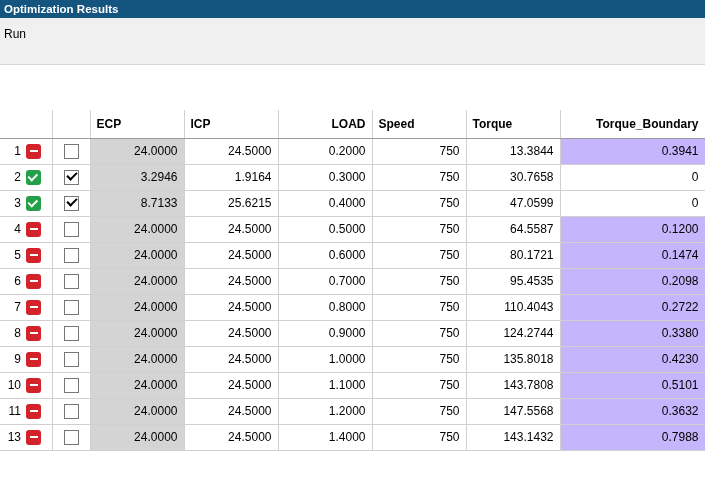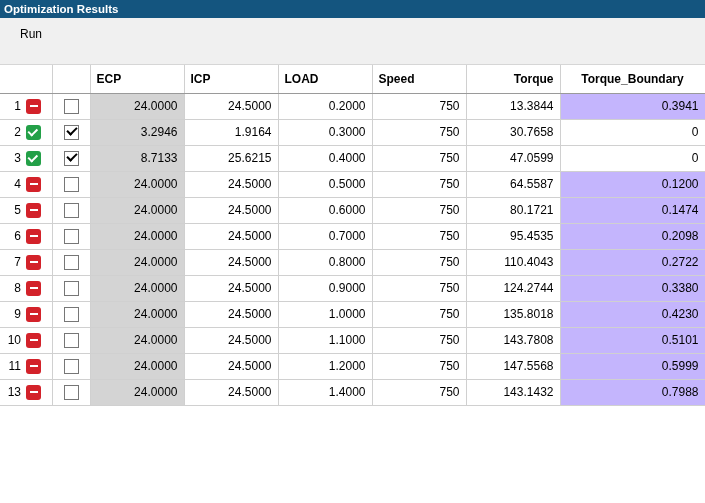--- a/index.html
+++ b/index.html
@@ -32,21 +32,21 @@
     padding-left: 4px;
     flex: 0 0 auto;
   }
   
   .toolstrip {
     height: 32px;
     background: #f0f0f0;
     border-bottom: 1px solid #f0f0f0;
     display: flex;
     align-items: center;
-    padding-left: 16px;
+    padding-left: 0;
     flex: 0 0 auto;
   }
   .toolstrip .menu-item {
     font-size: 12px;
     color: #000000;
     padding: 2px 4px;
   }
   .gap {
     height: 14px;
     background: #f0f0f0;
@@ -56,20 +56,21 @@
   .tablewrap {
     flex: 1 1 auto;
     overflow: hidden;
     background: #ffffff;
     border-top: 1px solid #d6d6d6;
   }
   table.grid {
     border-collapse: collapse;
     table-layout: fixed;
     width: 705px;
+    margin-top: 45px;
   }
   table.grid th, table.grid td {
     border-right: 1px solid #d0d0d0;
     border-bottom: 1px solid #d0d0d0;
     height: 26px;
     padding: 0 6px;
     font-size: 12px;
     overflow: hidden;
     white-space: nowrap;
   }
@@ -196,24 +197,24 @@
         <col class="c-speed">
         <col class="c-torque">
         <col class="c-tb">
       </colgroup>
       <thead>
         <tr>
           <th class="col-rownum"></th>
           <th class="col-check"></th>
           <th class="col-num selected-col" style="text-align:left">ECP</th>
           <th class="col-num" style="text-align:left">ICP</th>
-          <th class="col-num" style="text-align:left">LOAD</th>
+          <th class="col-num" style="text-align:right">LOAD</th>
           <th class="col-num" style="text-align:left">Speed</th>
-          <th class="col-num" style="text-align:right">Torque</th>
-          <th class="col-num" style="text-align:center">Torque_Boundary</th>
+          <th class="col-num" style="text-align:left">Torque</th>
+          <th class="col-num" style="text-align:right">Torque_Boundary</th>
         </tr>
       </thead>
       <tbody id="tbody">
           <tr>
             <td class="col-rownum">
               <div class="rownum-inner">
                 <span class="rownum-label">1</span>
                 <span class="status-badge err"></span>
               </div>
             </td>
@@ -366,21 +367,21 @@
                 <span class="rownum-label">11</span>
                 <span class="status-badge err"></span>
               </div>
             </td>
             <td class="col-check"><span class="cb"></span></td>
             <td class="col-num selected-col">24.0000</td>
             <td class="col-num">24.5000</td>
             <td class="col-num">1.2000</td>
             <td class="col-num">750</td>
             <td class="col-num">147.5568</td>
-            <td class="col-num highlight">0.5999</td>
+            <td class="col-num highlight">0.3632</td>
           </tr>
           <tr>
             <td class="col-rownum">
               <div class="rownum-inner">
                 <span class="rownum-label">13</span>
                 <span class="status-badge err"></span>
               </div>
             </td>
             <td class="col-check"><span class="cb"></span></td>
             <td class="col-num selected-col">24.0000</td>

